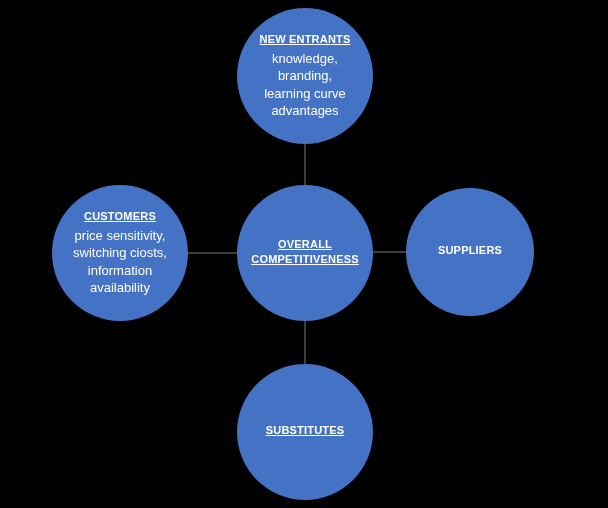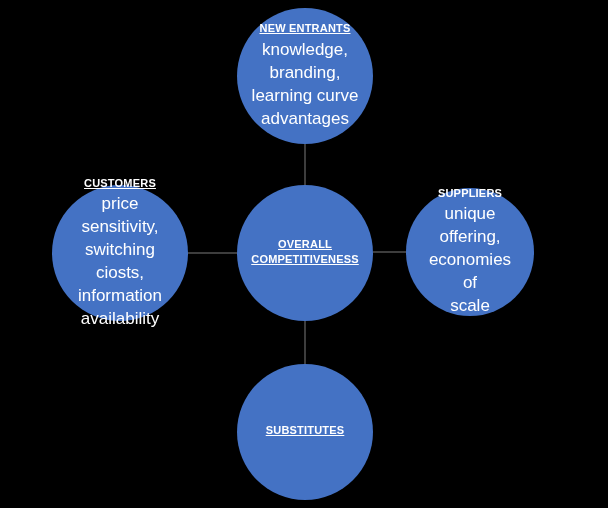--- a/index.html
+++ b/index.html
@@ -33,21 +33,21 @@
     font-size: 11px;
     letter-spacing: 0.2px;
     white-space: pre-line;
     line-height: 1.3;
     margin-bottom: 3px;
   }
   .node-title.underlined {
     text-decoration: underline;
   }
   .node-body {
-    font-size: 17px;
+    font-size: 13px;
     line-height: 1.35;
     white-space: pre-line;
   }
   .connector {
     position: absolute;
     background: #3d3d3d;
   }
   #node-new-entrants { left: 237px; top: 8px;  width: 136px; height: 136px; }
   #node-customers    { left: 52px;  top: 185px; width: 136px; height: 136px; }
   #node-center       { left: 237px; top: 185px; width: 136px; height: 136px; }
@@ -85,22 +85,19 @@
 availability</div>
   </div>
 
   <div class="node" id="node-center">
     <div class="node-title underlined">OVERALL
 COMPETITIVENESS</div>
   </div>
 
   <div class="node" id="node-suppliers">
     <div class="node-title">SUPPLIERS</div>
-    <div class="node-body">unique offering,
-economies of
-scale</div>
   </div>
 
   <div class="node" id="node-substitutes">
     <div class="node-title underlined">SUBSTITUTES</div>
   </div>
 
 </div>
 
 </body></html>

